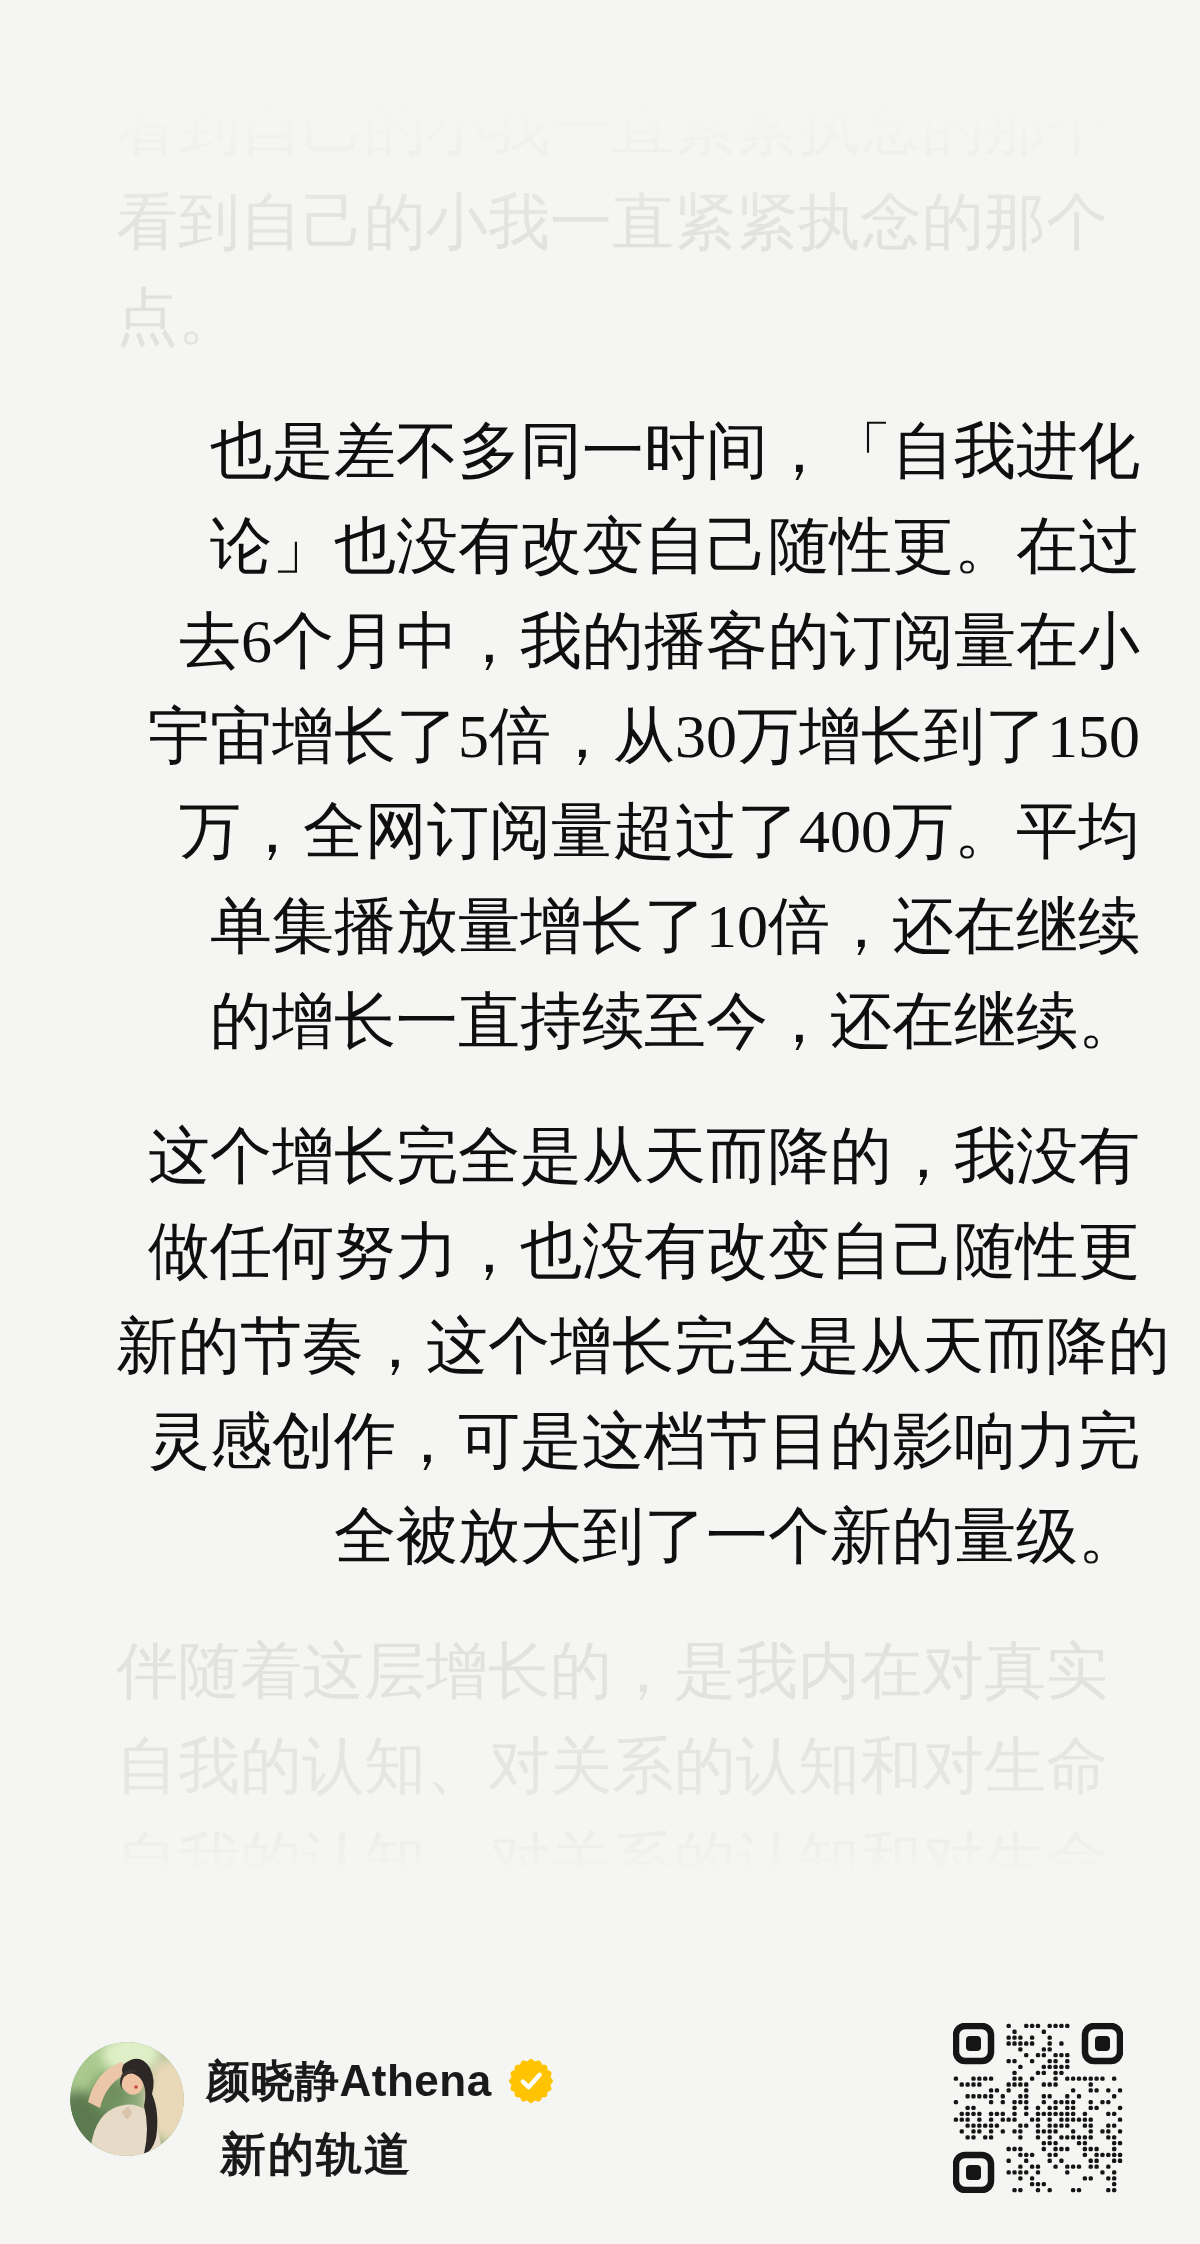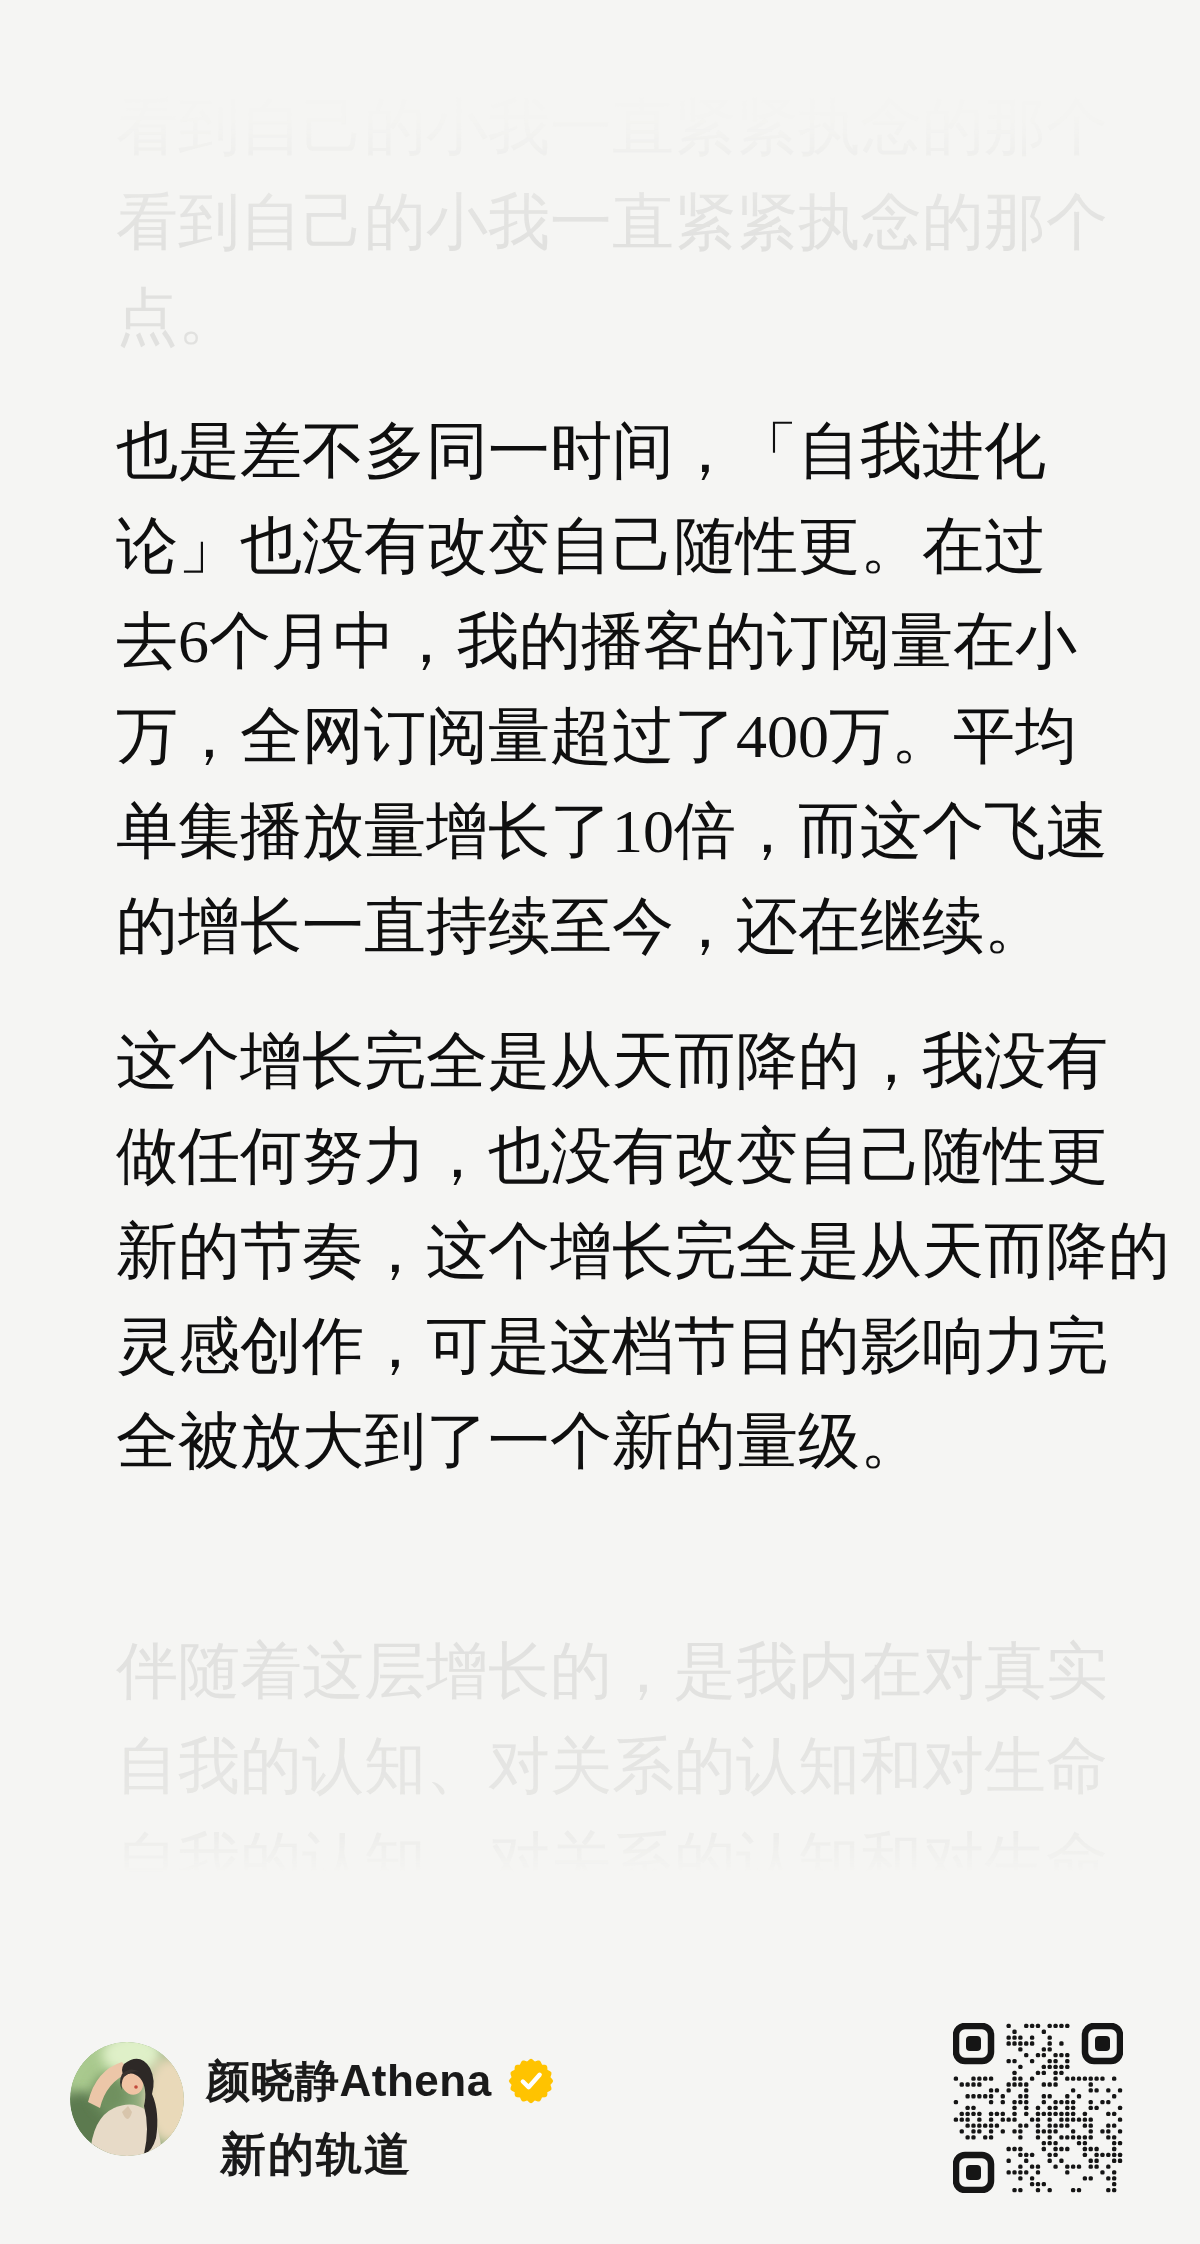--- a/index.html
+++ b/index.html
@@ -14,21 +14,21 @@
   
   .textcol{
     position:absolute;left:0;right:0;
     padding-left:116px;padding-right:60px;
     font-size:62px;line-height:95px;
     letter-spacing:0px;
     white-space:nowrap;
   }
   .tline{height:95px;}
   .main-text{color:var(--body-text,#0f0f0f);}
-  .para{margin:0 0 40px 0;}
+  .para{margin:0 0 40px 0;text-align:right;}
   .faded{color:var(--faded-text,#e1e1df);}
   .fade-top-mask{
     -webkit-mask-image:linear-gradient(to bottom,rgba(0,0,0,0) 0px,rgba(0,0,0,0.05) 45px,rgba(0,0,0,0.30) 78px,rgba(0,0,0,0.85) 125px,rgba(0,0,0,1) 165px);
             mask-image:linear-gradient(to bottom,rgba(0,0,0,0) 0px,rgba(0,0,0,0.05) 45px,rgba(0,0,0,0.30) 78px,rgba(0,0,0,0.85) 125px,rgba(0,0,0,1) 165px);
   }
   .fade-bottom-mask{
     -webkit-mask-image:linear-gradient(to bottom,rgba(0,0,0,1) 0px,rgba(0,0,0,0.95) 85px,rgba(0,0,0,0.72) 175px,rgba(0,0,0,0.35) 215px,rgba(0,0,0,0) 248px);
             mask-image:linear-gradient(to bottom,rgba(0,0,0,1) 0px,rgba(0,0,0,0.95) 85px,rgba(0,0,0,0.72) 175px,rgba(0,0,0,0.35) 215px,rgba(0,0,0,0) 248px);
   }
   
@@ -66,22 +66,23 @@
         <div class="tline">看到自己的小我一直紧紧执念的那个</div>
         <div class="tline">点。</div>
       </div>
   </div>
 
   <div class="textcol main-text" style="top:404px;">
     <div class="para">
         <div class="tline">也是差不多同一时间，「自我进化</div>
         <div class="tline">论」也没有改变自己随性更。在过</div>
         <div class="tline">去6个月中，我的播客的订阅量在小</div>
+        <div class="tline">宇宙增长了5倍，从30万增长到了150</div>
         <div class="tline">万，全网订阅量超过了400万。平均</div>
-        <div class="tline">单集播放量增长了10倍，而这个飞速</div>
+        <div class="tline">单集播放量增长了10倍，还在继续</div>
         <div class="tline">的增长一直持续至今，还在继续。</div>
       </div>
     <div class="para">
         <div class="tline">这个增长完全是从天而降的，我没有</div>
         <div class="tline">做任何努力，也没有改变自己随性更</div>
         <div class="tline">新的节奏，这个增长完全是从天而降的</div>
         <div class="tline">灵感创作，可是这档节目的影响力完</div>
         <div class="tline">全被放大到了一个新的量级。</div>
       </div>
   </div>

